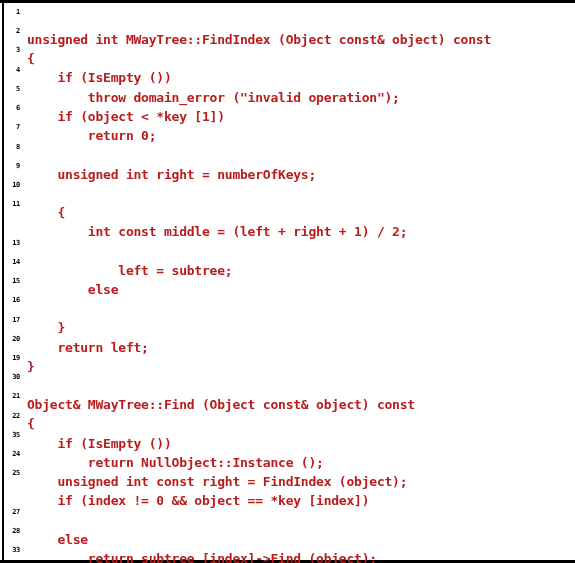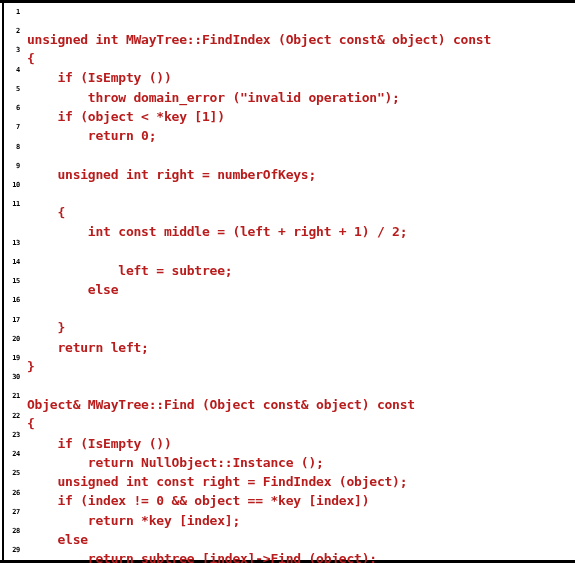--- a/index.html
+++ b/index.html
@@ -103,21 +103,20 @@
       <div class="code-line" style="top: 230.64px; position: absolute; left: 0px; right: 0px;"><span class="line-no">13</span><span class="line-src">            left = subtree;</span></div>
       <div class="code-line" style="top: 249.86px; position: absolute; left: 0px; right: 0px;"><span class="line-no">14</span><span class="line-src">        else</span></div>
       <div class="code-line" style="top: 269.08px; position: absolute; left: 0px; right: 0px;"><span class="line-no">15</span></div>
       <div class="code-line" style="top: 288.3px; position: absolute; left: 0px; right: 0px;"><span class="line-no">16</span><span class="line-src">    }</span></div>
       <div class="code-line" style="top: 307.52px; position: absolute; left: 0px; right: 0px;"><span class="line-no">17</span><span class="line-src">    return left;</span></div>
       <div class="code-line" style="top: 326.74px; position: absolute; left: 0px; right: 0px;"><span class="line-no">20</span><span class="line-src">}</span></div>
       <div class="code-line" style="top: 345.96px; position: absolute; left: 0px; right: 0px;"><span class="line-no">19</span><span class="line-src"></span></div>
       <div class="code-line" style="top: 365.18px; position: absolute; left: 0px; right: 0px;"><span class="line-no">30</span><span class="line-src">Object&amp; MWayTree::Find (Object const&amp; object) const</span></div>
       <div class="code-line" style="top: 384.4px; position: absolute; left: 0px; right: 0px;"><span class="line-no">21</span><span class="line-src">{</span></div>
       <div class="code-line" style="top: 403.62px; position: absolute; left: 0px; right: 0px;"><span class="line-no">22</span><span class="line-src">    if (IsEmpty ())</span></div>
-      <div class="code-line" style="top: 422.84px; position: absolute; left: 0px; right: 0px;"><span class="line-no">23</span><span class="line-src">        return NullObject::Instance ();</span></div>
+      <div class="code-line" style="top: 422.84px; position: absolute; left: 0px; right: 0px;"><span class="line-no">35</span><span class="line-src">        return NullObject::Instance ();</span></div>
       <div class="code-line" style="top: 442.06px; position: absolute; left: 0px; right: 0px;"><span class="line-no">24</span><span class="line-src">    unsigned int const right = FindIndex (object);</span></div>
       <div class="code-line" style="top: 461.28px; position: absolute; left: 0px; right: 0px;"><span class="line-no">25</span><span class="line-src">    if (index != 0 &amp;&amp; object == *key [index])</span></div>
-      <div class="code-line" style="top: 480.5px; position: absolute; left: 0px; right: 0px;"><span class="line-no">26</span><span class="line-src">        return *key [index];</span></div>
       <div class="code-line" style="top: 499.72px; position: absolute; left: 0px; right: 0px;"><span class="line-no">27</span><span class="line-src">    else</span></div>
       <div class="code-line" style="top: 518.94px; position: absolute; left: 0px; right: 4px;"><span class="line-no">28</span><span class="line-src">        return subtree [index]-&gt;Find (object);</span></div>
-      <div class="code-line" style="top: 538.16px; position: absolute; left: 0px; right: 0px;"><span class="line-no">29</span><span class="line-src">}</span></div>
+      <div class="code-line" style="top: 538.16px; position: absolute; left: 0px; right: 0px;"><span class="line-no">33</span><span class="line-src">}</span></div>
     </div>
 </div>
 
 </body></html>

